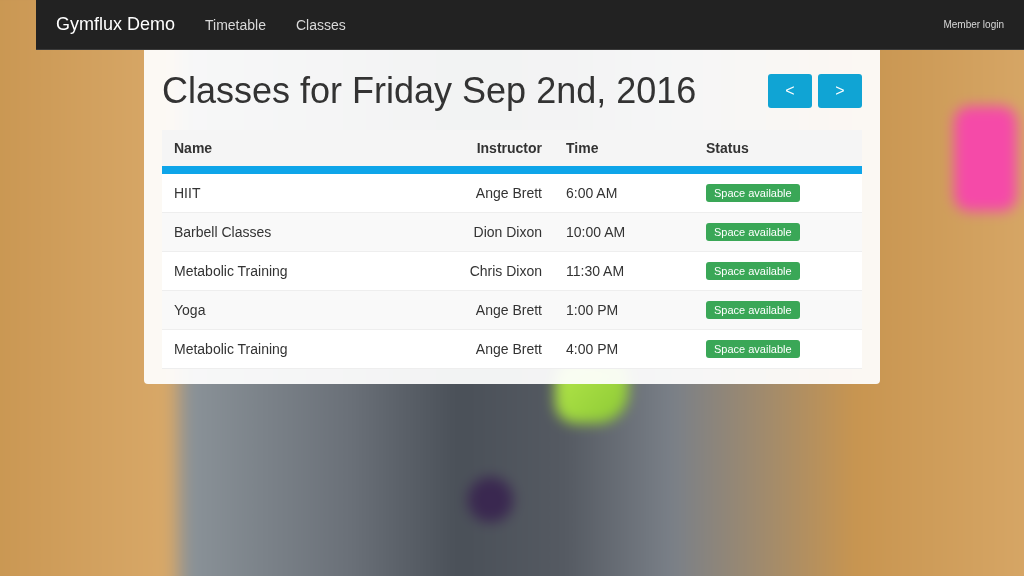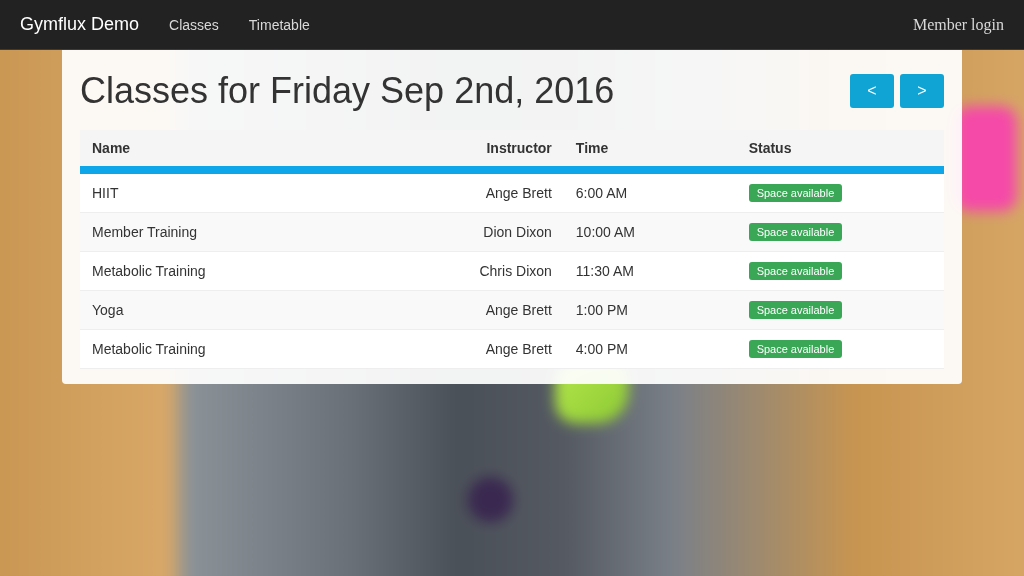--- a/index.html
+++ b/index.html
@@ -51,48 +51,48 @@
     .navbar {
       position: relative;
       background: #222;
       height: 50px;
       display: flex;
       align-items: center;
       padding: 0 20px;
       color: #fff;
       z-index: 10;
       border-bottom: 1px solid #3a3a3a;
+      margin-left: 36px;
     }
     .navbar .brand {
       font-size: 18px;
       font-weight: 500;
       padding-right: 15px;
       color: #fff;
     }
     .navbar .nav-links {
       display: flex;
       flex: 1;
     }
     .navbar .nav-link {
       color: #d9d9d9;
       padding: 0 15px;
       font-size: 14px;
       cursor: pointer;
       line-height: 50px;
     }
     .navbar .login {
       color: #d9d9d9;
-      font-size: 16px;
+      font-size: 10px;
       cursor: pointer;
-      font-family: Liberation Serif, serif;
     }
     .container {
       position: relative;
       z-index: 5;
-      width: 900px;
+      width: 736px;
       margin: 0 auto;
       background: rgba(255, 255, 255, 0.93);
       margin-top: 0;
       padding: 20px 18px 15px 18px;
       border-radius: 0 0 4px 4px;
     }
     .header-row {
       display: flex;
       align-items: center;
       margin-bottom: 18px;
@@ -158,22 +158,22 @@
     th:nth-child(4), td:nth-child(4) { width: 24%; }
   </style>
 </head>
 <body>
 
 <div class="bg"></div>
 
 <nav class="navbar">
   <div class="brand">Gymflux Demo</div>
   <div class="nav-links">
+    <div class="nav-link">Timetable</div>
     <div class="nav-link">Classes</div>
-    <div class="nav-link">Timetable</div>
   </div>
   <div class="login">Member login</div>
 </nav>
 
 <div class="container">
   <div class="header-row">
     <h1 class="page-title">Classes for Friday Sep 2nd, 2016</h1>
     <div class="nav-buttons">
       <button class="nav-btn">&lt;</button>
       <button class="nav-btn">&gt;</button>
@@ -190,21 +190,21 @@
       </tr>
     </thead>
     <tbody id="class-rows">
         <tr>
           <td>HIIT</td>
           <td>Ange Brett</td>
           <td>6:00 AM</td>
           <td><span class="badge">Space available</span></td>
         </tr>
         <tr>
-          <td>Member Training</td>
+          <td>Barbell Classes</td>
           <td>Dion Dixon</td>
           <td>10:00 AM</td>
           <td><span class="badge">Space available</span></td>
         </tr>
         <tr>
           <td>Metabolic Training</td>
           <td>Chris Dixon</td>
           <td>11:30 AM</td>
           <td><span class="badge">Space available</span></td>
         </tr>

